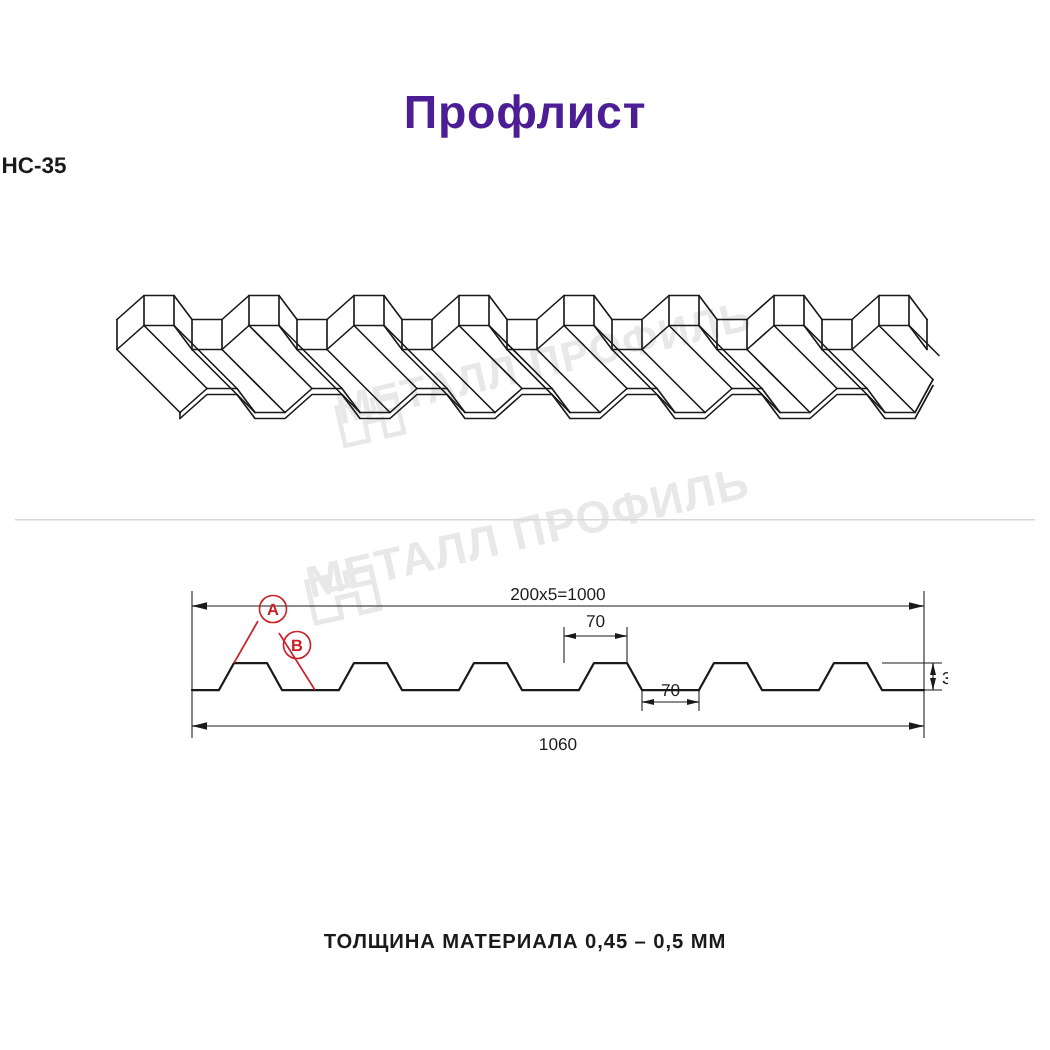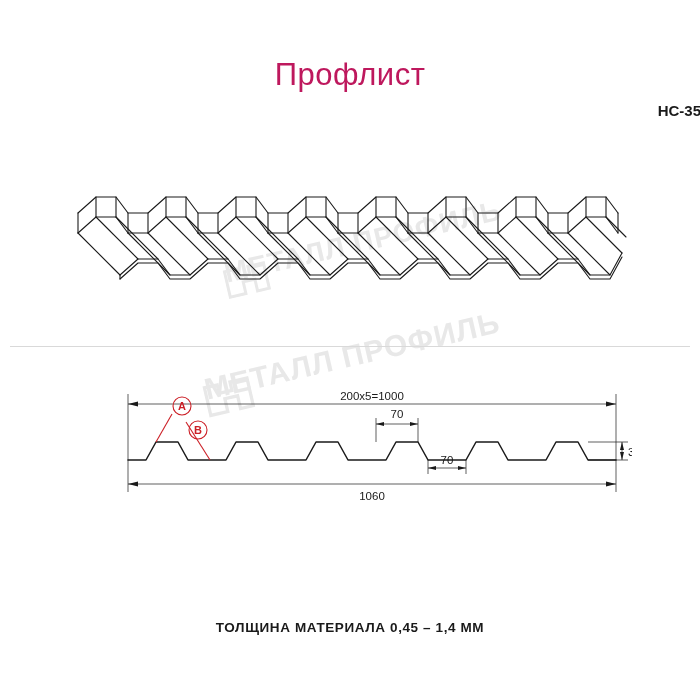--- a/index.html
+++ b/index.html
@@ -23,30 +23,30 @@
   }
 
   
   .title {
     position: absolute;
     top: 57px;
     left: 0;
     width: 700px;
     text-align: center;
     font-size: 31px;
-    font-weight: normal;
+    font-weight: bold;
     letter-spacing: 0.5px;
-    color: #be185d;
+    color: #4c1d95;
   }
   .subtitle {
     position: absolute;
     top: 102px;
     left: 1px;
     width: 700px;
-    text-align: right;
+    text-align: left;
     font-size: 15px;
     font-weight: bold;
     color: #1a1a1a;
   }
 
   
   .divider {
     position: absolute;
     left: 10px;
     width: 680px;
@@ -291,15 +291,15 @@
         <text x="516" y="76" text-anchor="start">35</text>
       </g>
 
       <g font-family="Liberation Sans, sans-serif" font-size="11" font-weight="bold" fill="#cc2027" text-anchor="middle">
         <text x="70" y="30">A</text>
         <text x="86" y="54">B</text>
       </g>
     </svg>
   </div>
 
-  <div class="footer-note">ТОЛЩИНА МАТЕРИАЛА 0,45 – 1,4 ММ</div>
+  <div class="footer-note">ТОЛЩИНА МАТЕРИАЛА 0,45 – 0,5 ММ</div>
 
 </div>
 
 </body></html>

